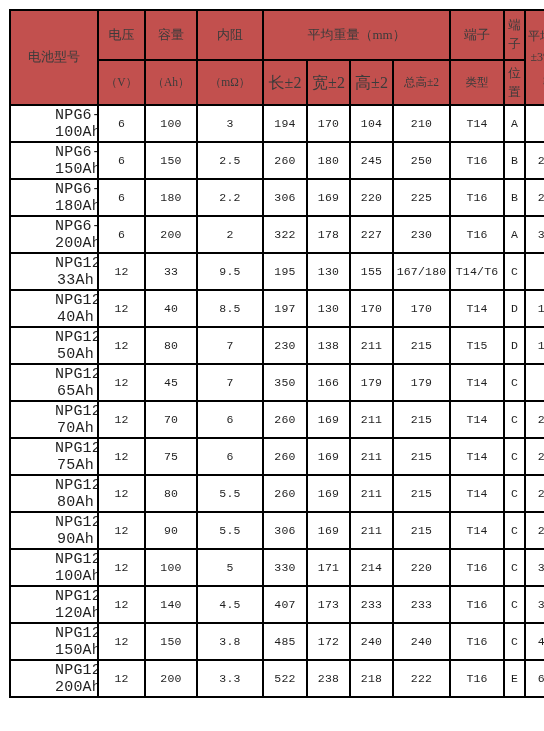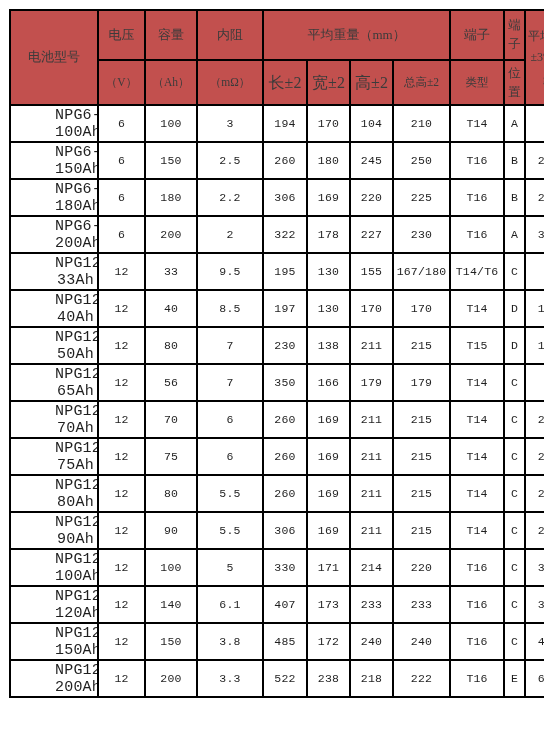--- a/index.html
+++ b/index.html
@@ -218,21 +218,21 @@
           <td>138</td>
           <td>211</td>
           <td>215</td>
           <td>T15</td>
           <td>D</td>
           <td>17.3</td>
         </tr>
         <tr>
           <td class="model">NPG12-65Ah</td>
           <td>12</td>
-          <td>56</td>
+          <td>45</td>
           <td>7</td>
           <td>350</td>
           <td>166</td>
           <td>179</td>
           <td>179</td>
           <td>T14</td>
           <td>C</td>
           <td>21</td>
         </tr>
         <tr>
@@ -297,21 +297,21 @@
           <td>214</td>
           <td>220</td>
           <td>T16</td>
           <td>C</td>
           <td>30.5</td>
         </tr>
         <tr>
           <td class="model">NPG12-120Ah</td>
           <td>12</td>
           <td>140</td>
-          <td>6.1</td>
+          <td>4.5</td>
           <td>407</td>
           <td>173</td>
           <td>233</td>
           <td>233</td>
           <td>T16</td>
           <td>C</td>
           <td>32.6</td>
         </tr>
         <tr>
           <td class="model">NPG12-150Ah</td>

